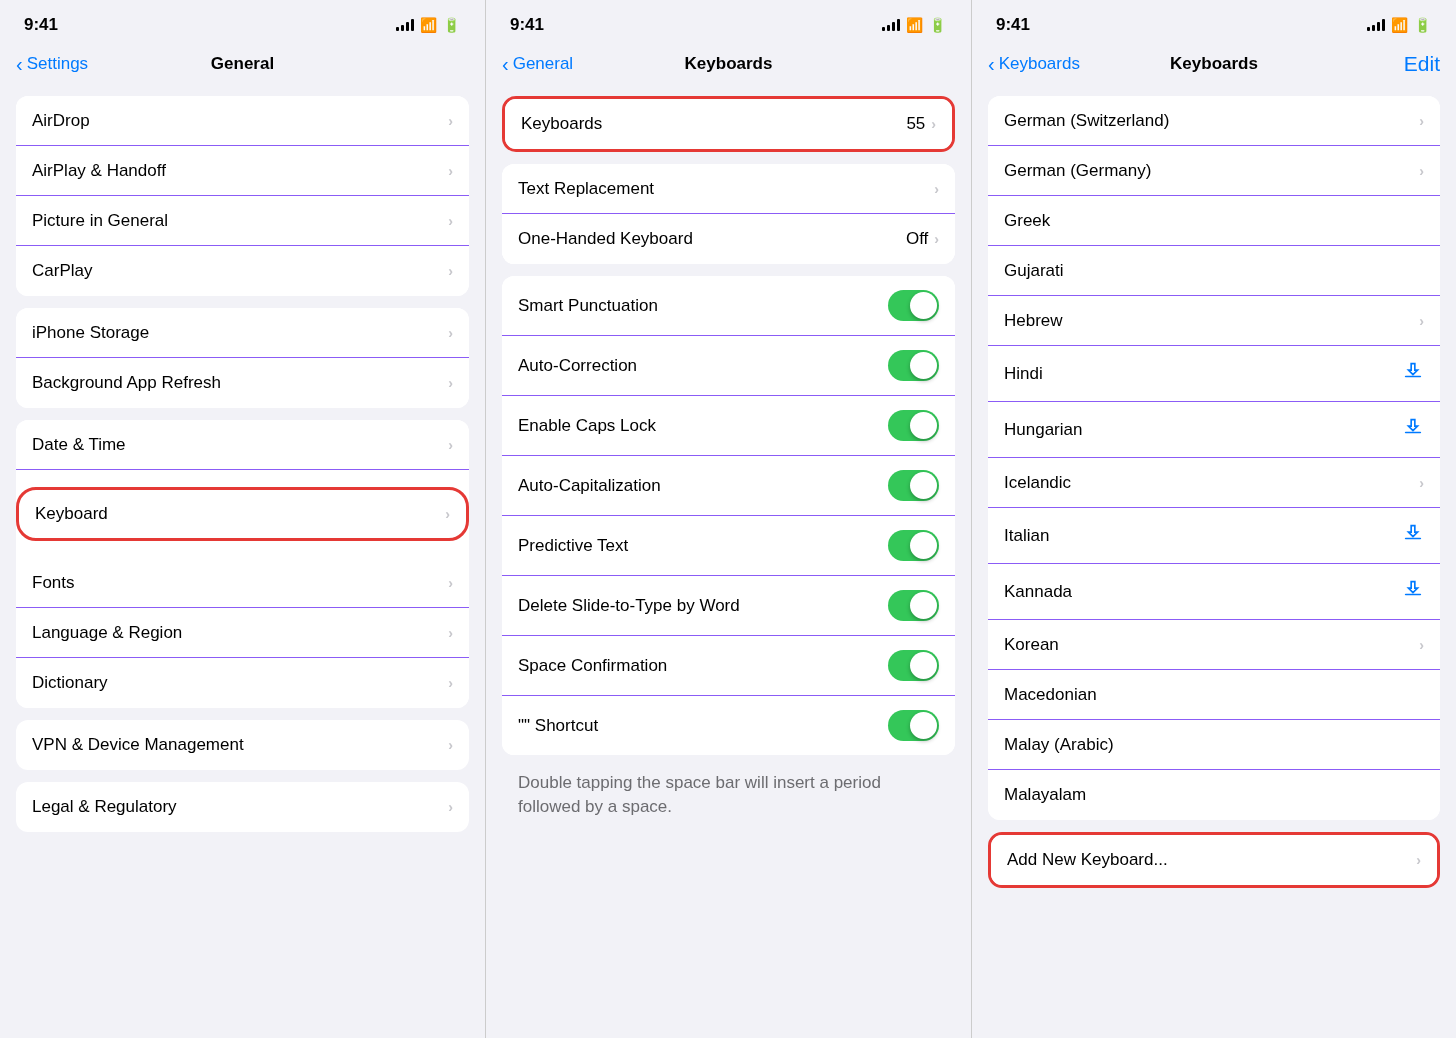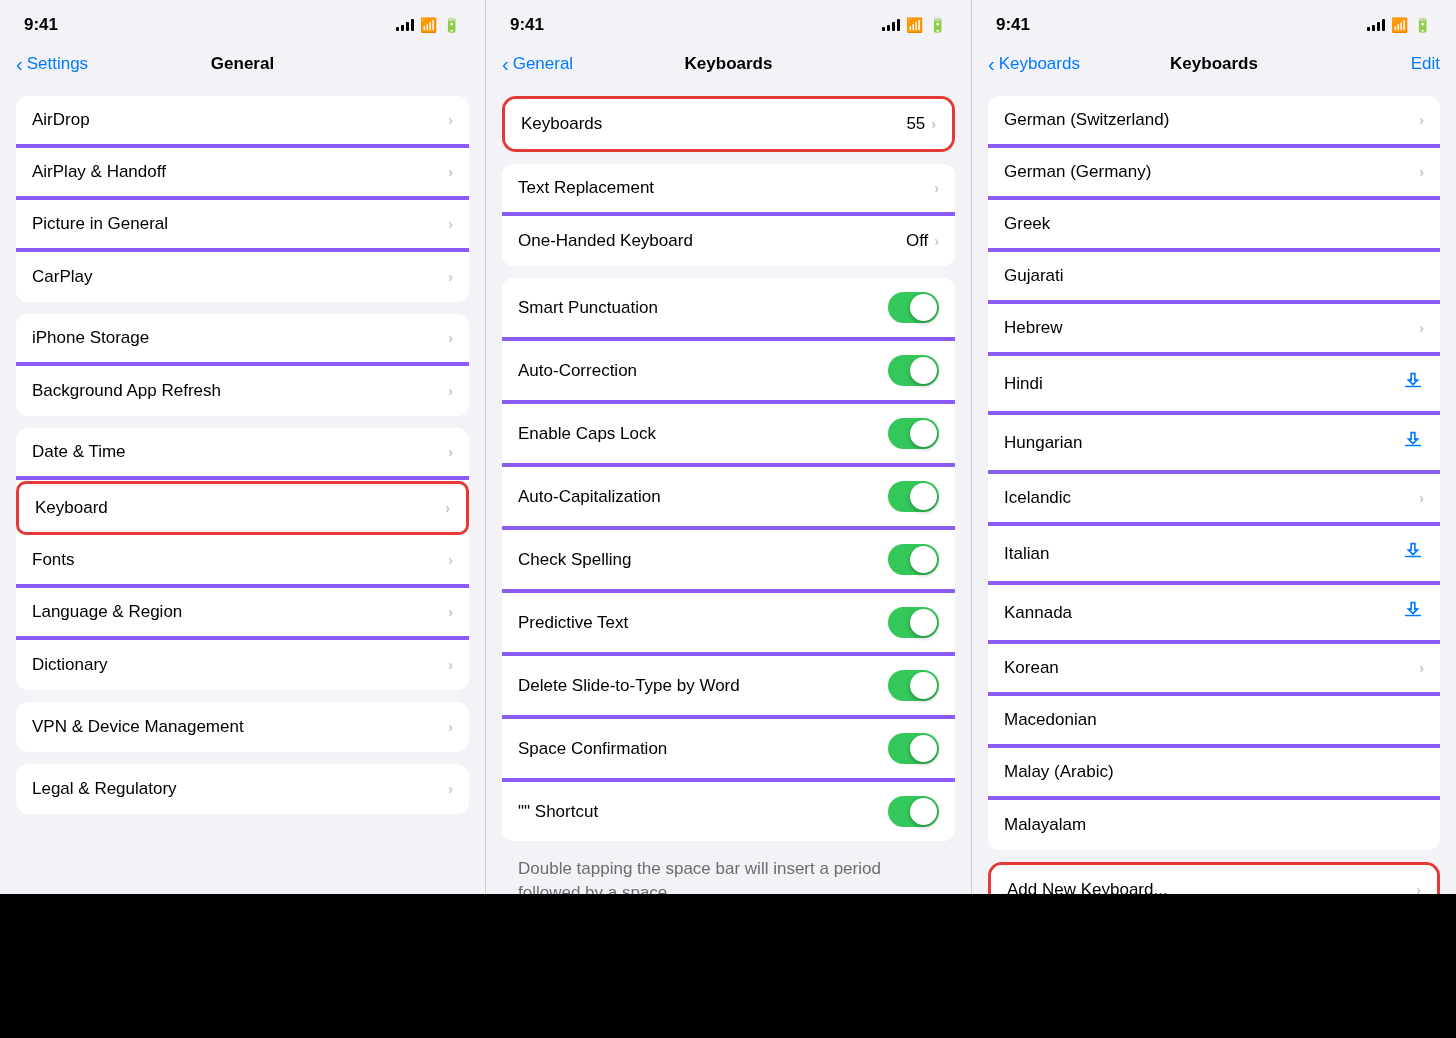--- a/index.html
+++ b/index.html
@@ -8,21 +8,21 @@
       background: #000;
       display: flex;
       width: 1456px;
       height: 1038px;
       overflow: hidden;
     }
 
     
     .phone-panel {
       width: 486px;
-      height: 894px;
+      height: 1038px;
       background: #f2f2f7;
       display: flex;
       flex-direction: column;
       position: relative;
       border-right: 1px solid #ccc;
       overflow: hidden;
     }
 
     
     .status-bar {
@@ -84,21 +84,21 @@
     }
     .nav-title {
       font-size: 17px;
       font-weight: 600;
       color: #000;
     }
     .nav-action {
       position: absolute;
       right: 16px;
       color: #007aff;
-      font-size: 17px;
+      font-size: 21px;
       cursor: pointer;
     }
 
     
     .panel-content {
       flex: 1;
       overflow-y: auto;
       padding: 8px 16px;
     }
     .panel-content::-webkit-scrollbar { display: none; }
@@ -109,21 +109,21 @@
       border-radius: 12px;
       margin-bottom: 12px;
       overflow: hidden;
     }
 
     .list-row {
       display: flex;
       align-items: center;
       justify-content: space-between;
       padding: 14px 16px;
-      border-bottom: 4px solid #8b5cf6;
+      border-bottom: 1px solid #8b5cf6;
       cursor: pointer;
       background: #fff;
       min-height: 50px;
     }
     .list-row:last-child {
       border-bottom: none;
     }
     .list-row-label {
       font-size: 17px;
       color: #000;
@@ -249,21 +249,21 @@
       </div>
     </div>
 
     <div class="list-section">
       <div class="list-row">
         <span class="list-row-label">Date &amp; Time</span>
         <div class="list-row-right">
           <span class="chevron">›</span>
         </div>
       </div>
-      <div class="list-row" style="border: 3px solid #e53935; border-radius: 10px; margin: 1px 0; background: #fff;">
+      <div class="list-row" style="border: 3px solid #e53935; border-radius: 20px; margin: 17px 0; background: #fff;">
         <span class="list-row-label">Keyboard</span>
         <div class="list-row-right">
           <span class="chevron">›</span>
         </div>
       </div>
       <div class="list-row">
         <span class="list-row-label">Fonts</span>
         <div class="list-row-right">
           <span class="chevron">›</span>
         </div>
@@ -372,26 +372,20 @@
             <div class="toggle-knob"></div>
           </div>
       </div>
       <div class="list-row">
         <span class="list-row-label">Auto-Capitalization</span>
         <div class="toggle">
             <div class="toggle-knob"></div>
           </div>
       </div>
       <div class="list-row">
-        <span class="list-row-label">Check Spelling</span>
-        <div class="toggle">
-            <div class="toggle-knob"></div>
-          </div>
-      </div>
-      <div class="list-row">
         <span class="list-row-label">Predictive Text</span>
         <div class="toggle">
             <div class="toggle-knob"></div>
           </div>
       </div>
       <div class="list-row">
         <span class="list-row-label">Delete Slide-to-Type by Word</span>
         <div class="toggle">
             <div class="toggle-knob"></div>
           </div>

